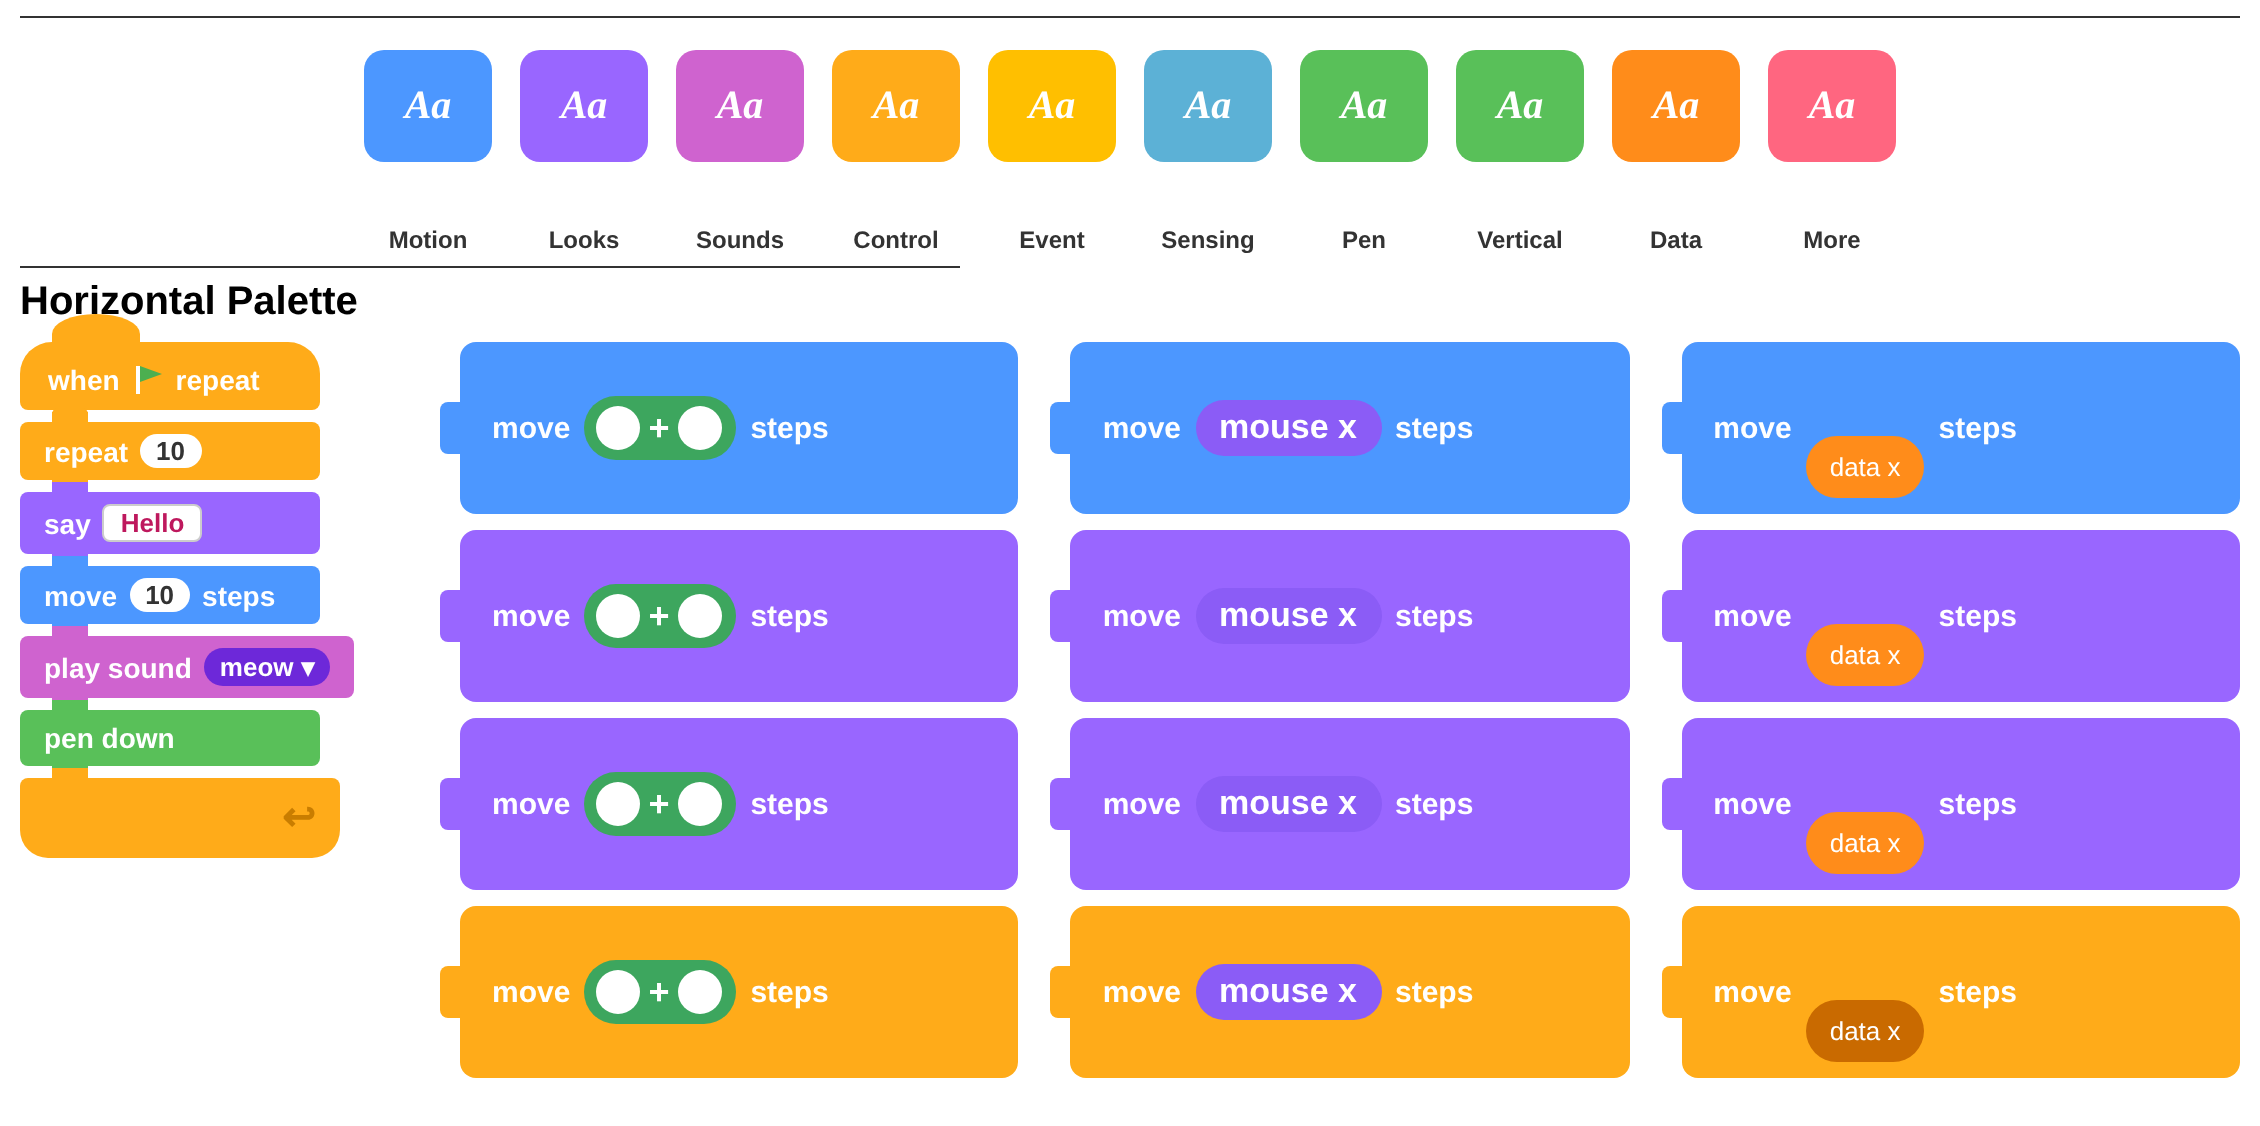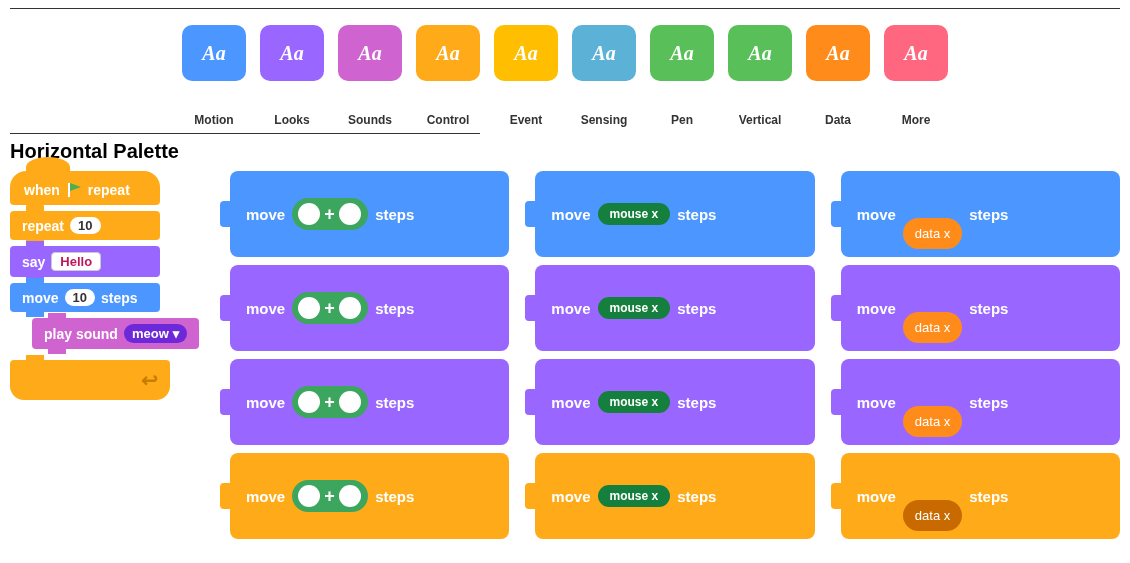--- a/index.html
+++ b/index.html
@@ -94,25 +94,25 @@
       border-radius: 50%;
     }
     .toggle-pill .plus-sign {
       color: white;
       font-size: 18px;
       font-weight: bold;
     }
 
     
     .cyan-pill {
-      background: #15803d;
+      background: #8b5cf6;
       border-radius: 20px;
       padding: 4px 12px;
       color: white;
-      font-size: 12px;
+      font-size: 17px;
       font-weight: 700;
       text-align: center;
     }
 
     
     .orange-pill {
       background: #ff8c1a;
       border-radius: 20px;
       padding: 8px 12px;
       color: white;
@@ -550,29 +550,32 @@
       </div>
 
       <div style="height:4px;"></div>
       <div class="b-stack" style="width:fit-content;">
         <span>move</span>
         <span class="white-input">10</span>
         <span>steps</span>
       </div>
 
       <div style="height:4px;"></div>
-      <div class="b-sounds" style="width:fit-content;margin-left:22px;">
+      <div class="b-sounds" style="width:fit-content;">
         <span>play sound</span>
         <span class="dropdown-input">
           <span>meow</span>
           <span>▾</span>
         </span>
       </div>
 
       <div style="height:4px;"></div>
+      <div class="b-pen" style="width:fit-content;">
+        <span>pen down</span>
+      </div>
 
       <div style="height:4px;"></div>
       <div class="b-end" style="width:fit-content;min-width:160px;">
         <span class="script-arrow">↩</span>
       </div>
 
     </div>
   </div>
 
   <div class="right-blocks">

